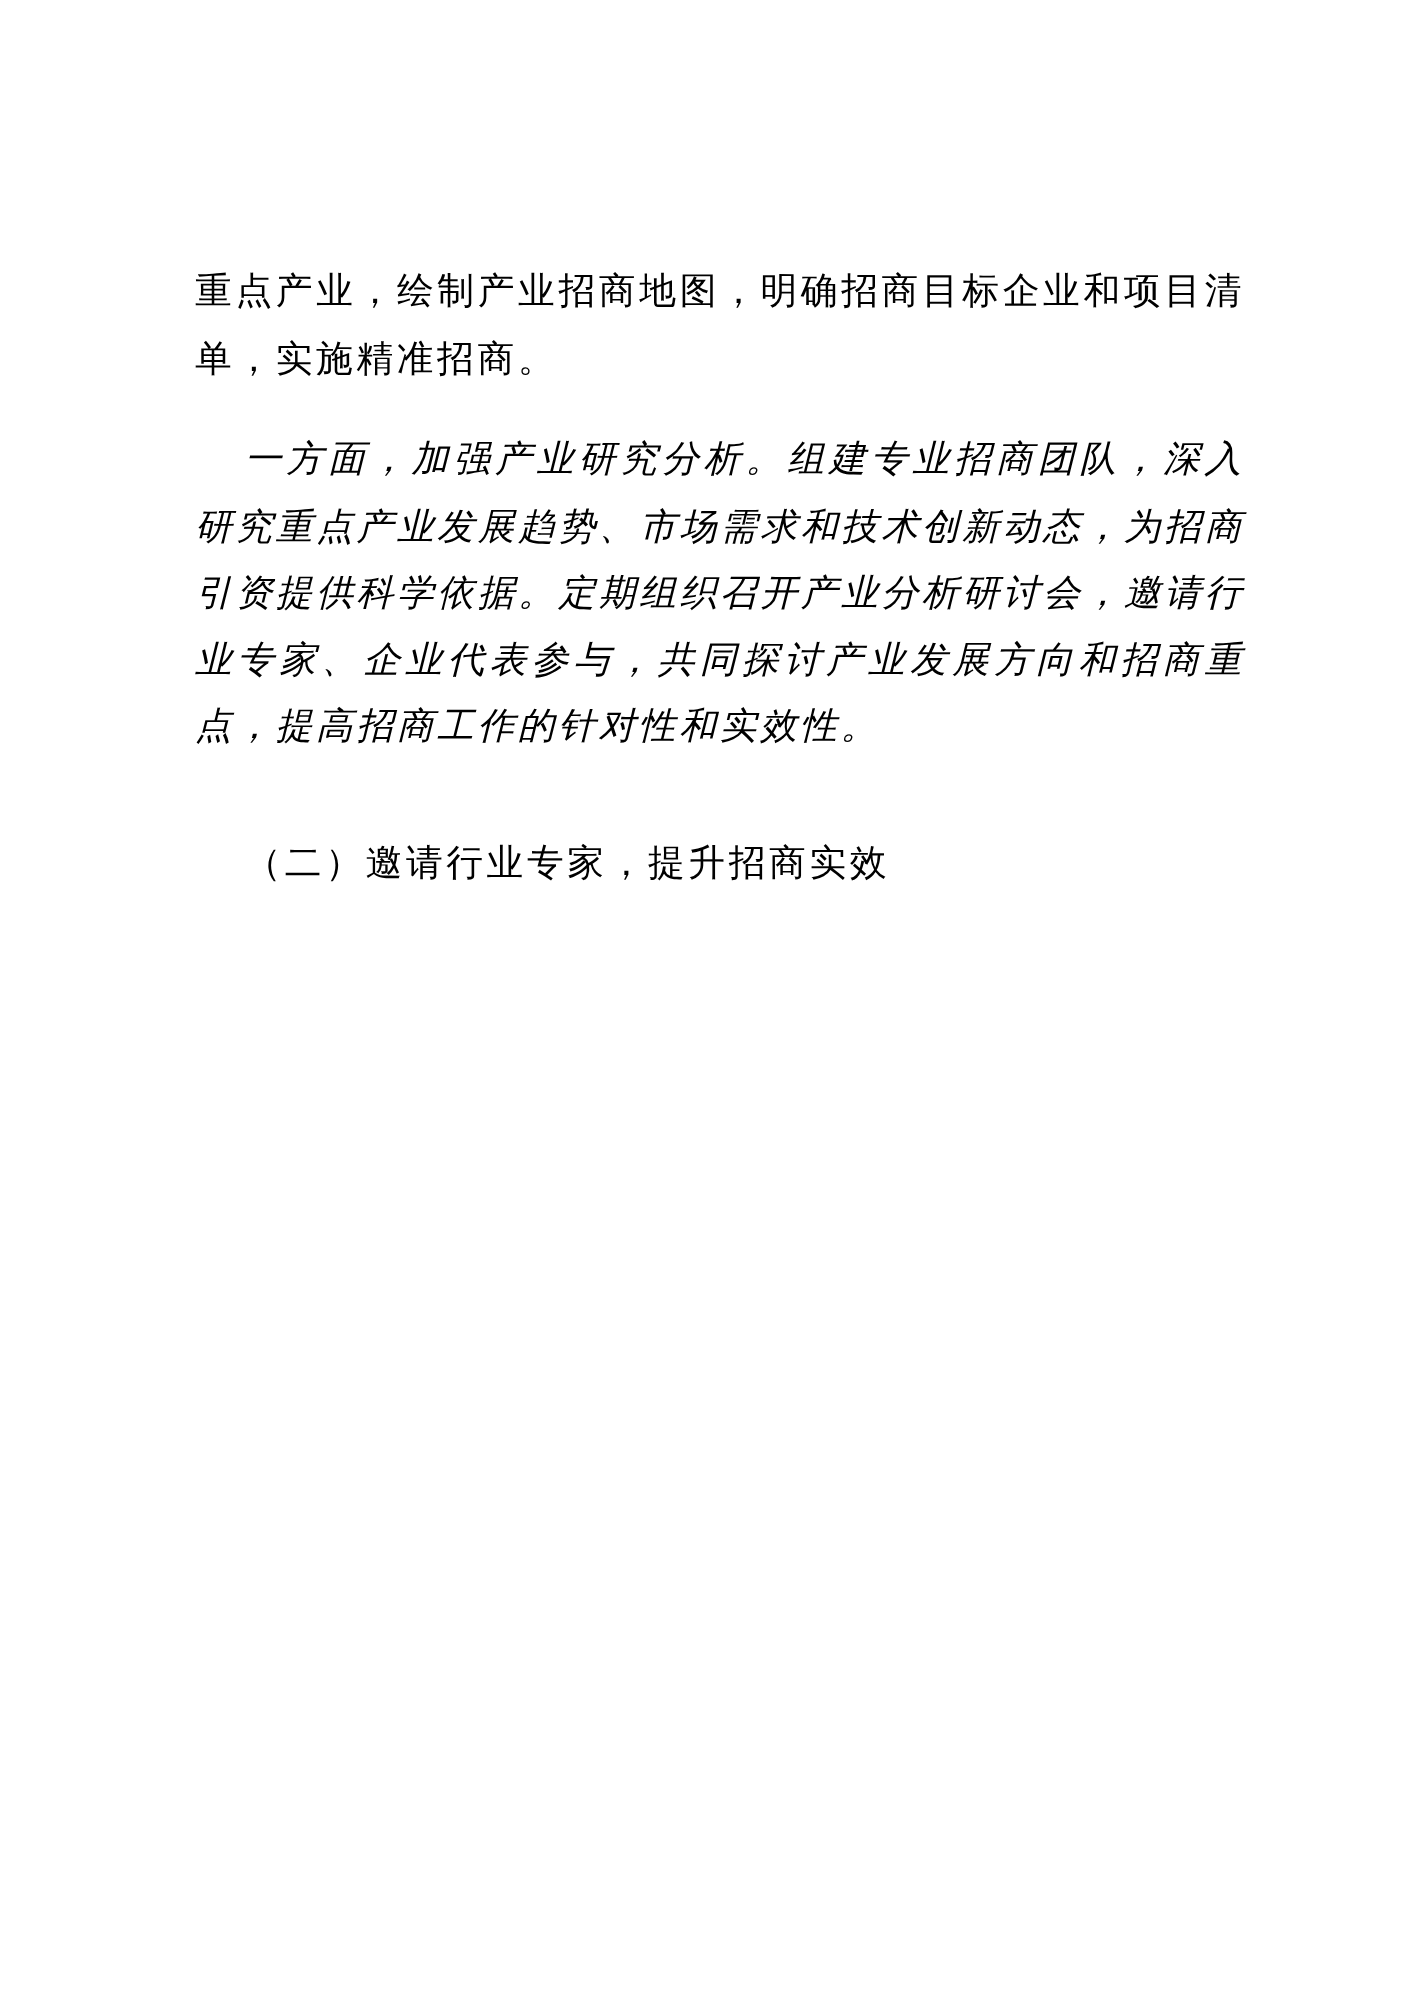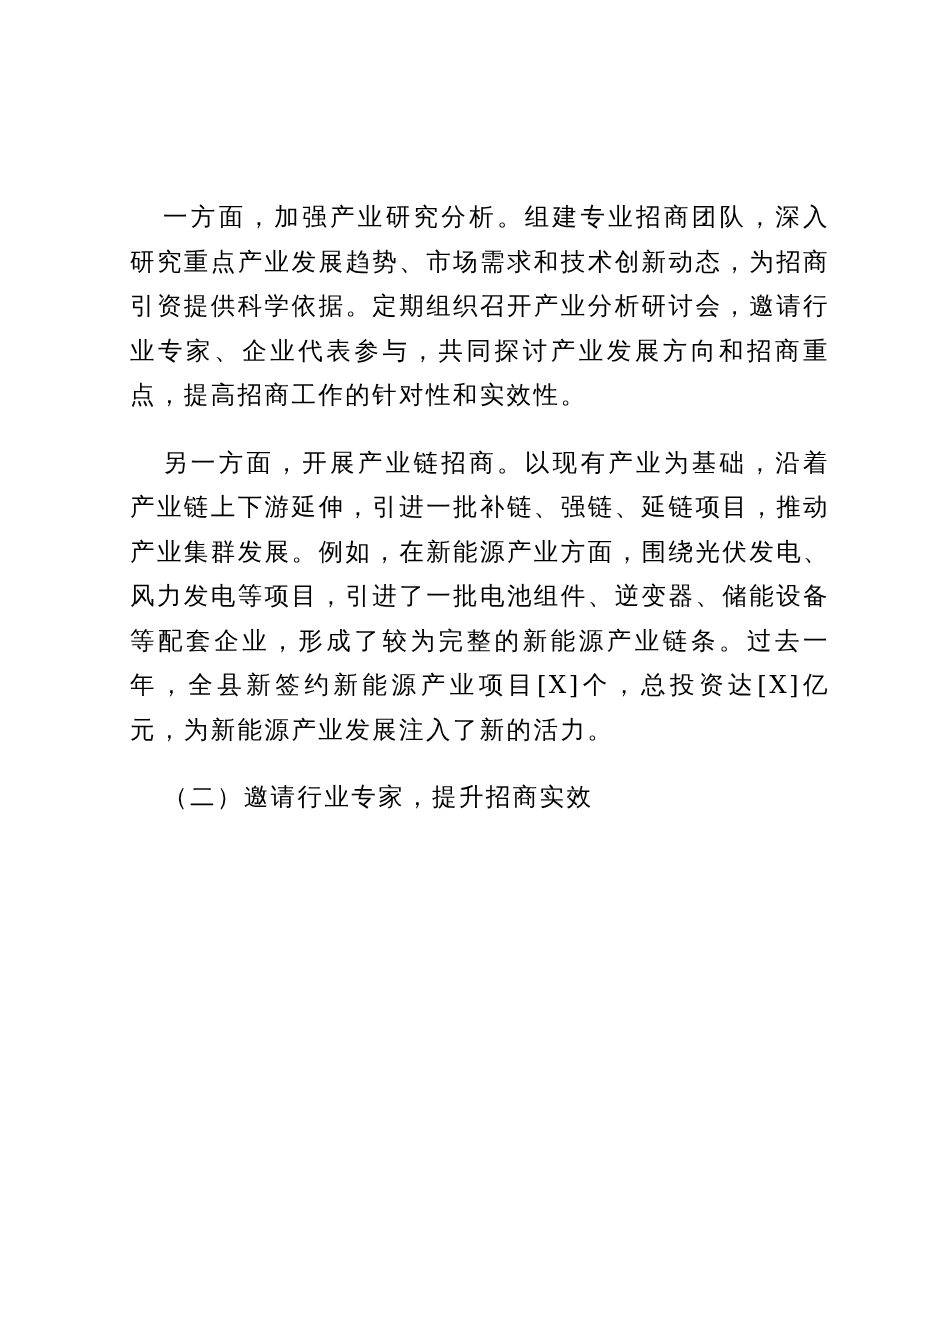--- a/index.html
+++ b/index.html
@@ -23,41 +23,41 @@
   }
   .para {
     margin: 0;
     font-size: 24.5px;
     line-height: 44.5px;
     text-align: justify;
     text-align-last: left;
     letter-spacing: 2.4px;
     word-break: break-all;
   }
-  .para.indent { text-indent: 33px; }
+  .para.indent { text-indent: 33px; font-style: italic; }
   .gap { height: 23px; }
   .heading {
     margin: 0;
     font-size: 24.5px;
     line-height: 44.5px;
     letter-spacing: 2.4px;
     padding-left: 33px;
   }
   .bold { font-weight: bold; }
 </style>
 </head>
 <body>
 
 <div class="page">
+  <p class="para">重点产业，绘制产业招商地图，明确招商目标企业和项目清单，实施精准招商。</p>
   <div class="gap"></div>
 
   <p class="para indent">一方面，加强产业研究分析。组建专业招商团队，深入研究重点产业发展趋势、市场需求和技术创新动态，为招商引资提供科学依据。定期组织召开产业分析研讨会，邀请行业专家、企业代表参与，共同探讨产业发展方向和招商重点，提高招商工作的针对性和实效性。</p>
   <div class="gap"></div>
 
-  <p class="para indent">另一方面，开展产业链招商。以现有产业为基础，沿着产业链上下游延伸，引进一批补链、强链、延链项目，推动产业集群发展。例如，在新能源产业方面，围绕光伏发电、风力发电等项目，引进了一批电池组件、逆变器、储能设备等配套企业，形成了较为完整的新能源产业链条。过去一年，全县新签约新能源产业项目[X]个，总投资达[X]亿元，为新能源产业发展注入了新的活力。</p>
   <div class="gap"></div>
 
   <p class="heading">（二）邀请行业专家，提升招商实效</p>
   <div class="gap"></div>
 
   <div class="gap"></div>
 
 </div>
 
 </body></html>

